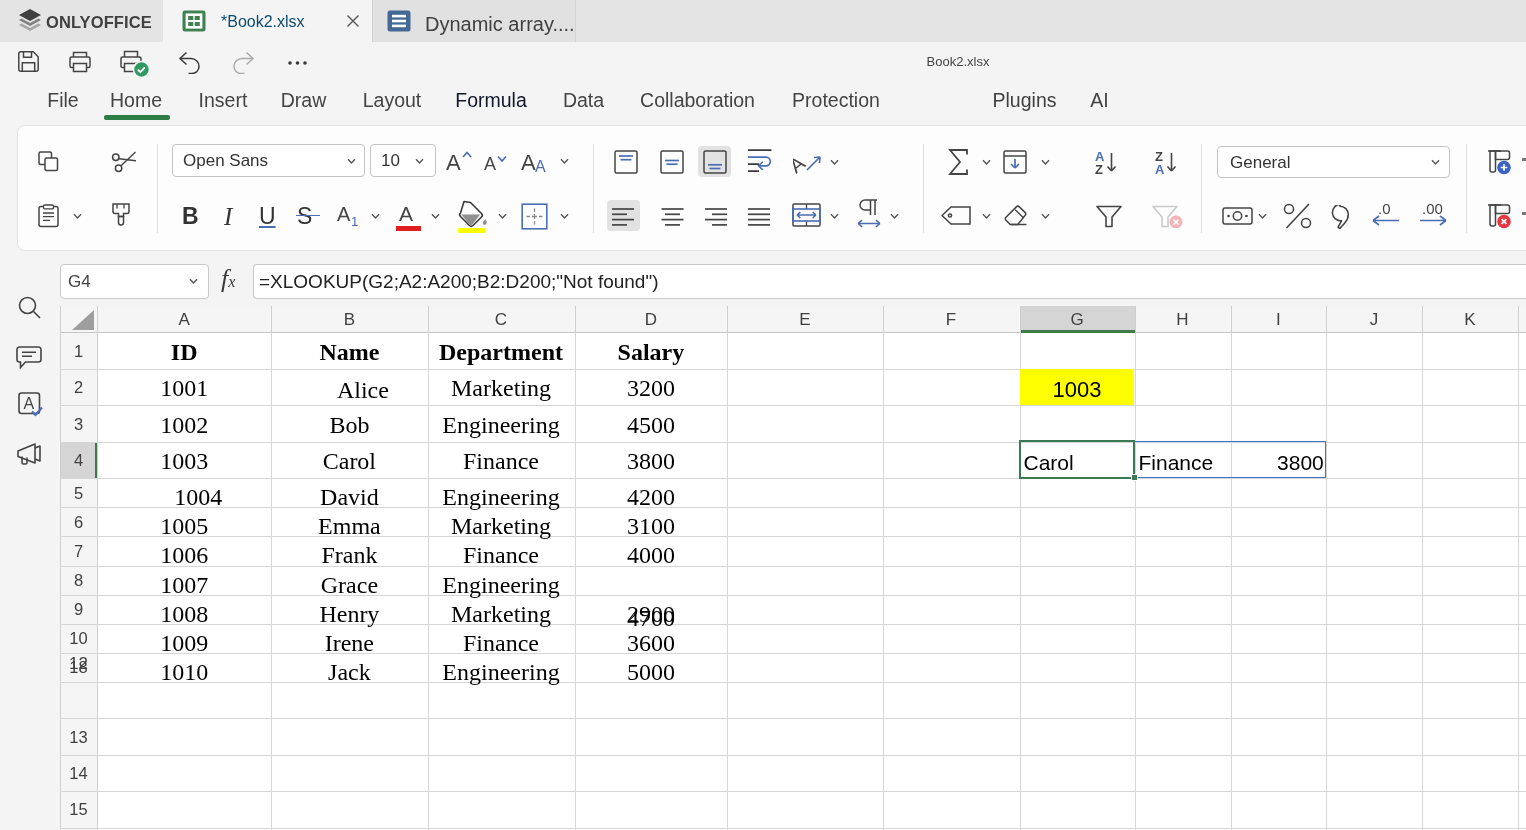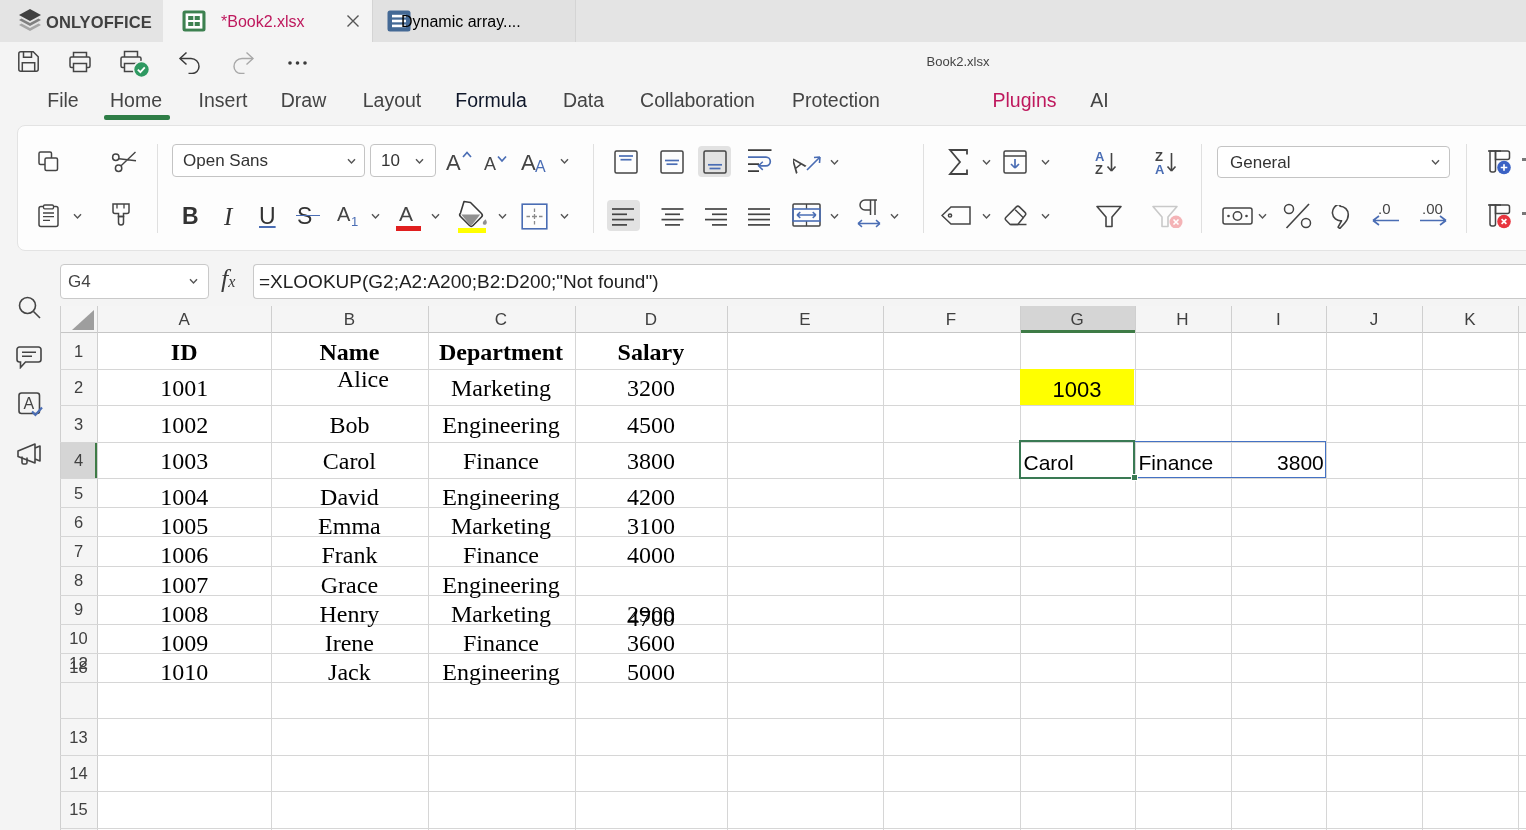--- a/index.html
+++ b/index.html
@@ -16,32 +16,32 @@
 <div class="a" style="left:46px;top:13px;font-size:16.5px;font-weight:bold;color:#404040;letter-spacing:0.1px;">ONLYOFFICE</div>
 <div class="a" style="left:163px;top:0;width:209px;height:42px;background:#f4f4f4;"></div>
 <svg class="a" style="left:182px;top:9px;" width="24" height="24" viewBox="0 0 24 24">
 <rect x="0.5" y="1.5" width="23" height="21" rx="2.5" fill="#3d8150"></rect>
 <rect x="3.6" y="4.4" width="16.8" height="15.2" fill="#fff"></rect>
 <rect x="6.2" y="7" width="5.1" height="4" fill="#3d8150"></rect>
     <rect x="12.7" y="7" width="5.1" height="4" fill="#3d8150"></rect>
 <rect x="6.2" y="13" width="5.1" height="4" fill="#3d8150"></rect>
     <rect x="12.7" y="13" width="5.1" height="4" fill="#3d8150"></rect>
 </svg>
-<div class="a" style="left:221px;top:13px;font-size:16px;color:#be185d;">*Book2.xlsx</div>
+<div class="a" style="left:221px;top:13px;font-size:16px;color:#0c4a6e;">*Book2.xlsx</div>
 <svg class="a" style="left:346px;top:14px;" width="14" height="14" viewBox="0 0 14 14">
 <path d="M1.5 1.5 L12.5 12.5 M12.5 1.5 L1.5 12.5" stroke="#555" stroke-width="1.4"></path>
   </svg>
 <div class="a" style="left:372px;top:0;width:204px;height:42px;background:#e1e1e1;border-left:1px solid #d4d4d4;border-right:1px solid #d4d4d4;"></div>
 <svg class="a" style="left:387px;top:9px;" width="24" height="24" viewBox="0 0 24 24">
 <rect x="0.5" y="1.5" width="23" height="21" rx="2.5" fill="#446995"></rect>
 <rect x="5" y="5.8" width="14" height="2.6" fill="#fff"></rect>
 <rect x="5" y="10.7" width="14" height="2.6" fill="#fff"></rect>
 <rect x="5" y="15.6" width="14" height="2.6" fill="#fff"></rect>
 </svg>
-<div class="a" style="left:401px;top:13px;font-size:16px;color:#000000;">Dynamic array....</div>
+<div class="a" style="left:425px;top:13px;font-size:20px;color:#404040;">Dynamic array....</div>
 <svg class="a" style="left:16px;top:49px;" width="25" height="25" viewBox="0 0 25 25">
 <path d="M2.8 4.8 a2 2 0 0 1 2-2 h12.4 l5 5 v12.4 a2 2 0 0 1-2 2 h-15.4 a2 2 0 0 1-2-2 z" fill="none" stroke="#444444" stroke-width="1.5"></path>
 <path d="M7.5 2.8 v5.4 h8 v-5.4" fill="none" stroke="#444444" stroke-width="1.5"></path>
 <path d="M6.3 22 v-8.3 h12.4 v8.3" fill="none" stroke="#444444" stroke-width="1.5"></path>
 </svg>
 <svg class="a" style="left:68px;top:50px;" width="24" height="24" viewBox="0 0 24 24">
 <path d="M5.5 7 v-4.5 h13 v4.5" fill="none" stroke="#444444" stroke-width="1.5"></path>
 <rect x="2" y="7" width="20" height="10.5" rx="1.5" fill="none" stroke="#444444" stroke-width="1.5"></rect>
 <rect x="5.5" y="13.5" width="13" height="8" fill="#f4f4f4" stroke="#444444" stroke-width="1.5"></rect>
 </svg>
@@ -69,21 +69,21 @@
 <div class="a" style="left:63.0px;top:89px;transform:translateX(-50%);font-size:19.5px;color:#444;">File</div>
 <div class="a" style="left:136.0px;top:89px;transform:translateX(-50%);font-size:19.5px;color:#444;">Home</div>
 <div class="a" style="left:223.0px;top:89px;transform:translateX(-50%);font-size:19.5px;color:#444;">Insert</div>
 <div class="a" style="left:303.5px;top:89px;transform:translateX(-50%);font-size:19.5px;color:#444;">Draw</div>
 <div class="a" style="left:392.0px;top:89px;transform:translateX(-50%);font-size:19.5px;color:#444;">Layout</div>
 <div class="a" style="left:491.0px;top:89px;transform:translateX(-50%);font-size:19.5px;color:#0f172a;">Formula</div>
 <div class="a" style="left:583.5px;top:89px;transform:translateX(-50%);font-size:19.5px;color:#444;">Data</div>
 <div class="a" style="left:697.5px;top:89px;transform:translateX(-50%);font-size:19.5px;color:#444;">Collaboration</div>
 <div class="a" style="left:836.0px;top:89px;transform:translateX(-50%);font-size:19.5px;color:#444;">Protection</div>
 <div class="a" style="left:936.5px;top:89px;transform:translateX(-50%);font-size:19.5px;color:#444;margin-top:40px;">View</div>
-<div class="a" style="left:1024.5px;top:89px;transform:translateX(-50%);font-size:19.5px;color:#be185d;">Plugins</div>
+<div class="a" style="left:1024.5px;top:89px;transform:translateX(-50%);font-size:19.5px;color:#404040;">Plugins</div>
 <div class="a" style="left:1099.5px;top:89px;transform:translateX(-50%);font-size:19.5px;color:#444;">AI</div>
 <div class="a" style="left:104px;top:115px;width:66px;height:4.5px;border-radius:2px;background:#2e7d46;"></div>
 <div class="a" style="left:17px;top:125px;width:1519px;height:126px;background:#fdfdfd;border:1px solid #e3e3e3;border-radius:8px;"></div>
 <div class="a" style="left:157.0px;top:144px;width:1px;height:89px;background:#e0e0e0;"></div>
 <div class="a" style="left:592.5px;top:144px;width:1px;height:89px;background:#e0e0e0;"></div>
 <div class="a" style="left:922.5px;top:144px;width:1px;height:89px;background:#e0e0e0;"></div>
 <div class="a" style="left:1201.0px;top:144px;width:1px;height:89px;background:#e0e0e0;"></div>
 <div class="a" style="left:1466.0px;top:144px;width:1px;height:89px;background:#e0e0e0;"></div>
 <div class="a" style="left:698px;top:146px;width:33px;height:31px;background:#e2e2e2;border-radius:4px;"></div>
 <div class="a" style="left:607px;top:200px;width:33px;height:31px;background:#e2e2e2;border-radius:4px;"></div>
@@ -429,32 +429,32 @@
 <div class="a" style="left:60px;top:718.2px;width:1466px;height:1px;background:#d6d6d6;"></div>
 <div class="a" style="left:60px;top:754.7px;width:1466px;height:1px;background:#d6d6d6;"></div>
 <div class="a" style="left:60px;top:791.1px;width:1466px;height:1px;background:#d6d6d6;"></div>
 <div class="a" style="left:60px;top:827.6px;width:1466px;height:1px;background:#d6d6d6;"></div>
 <div class="a" style="left:1020.0px;top:369.4px;width:114.0px;height:35.4px;background:#ffff00;"></div>
 <div class="cell" style="left:97.0px;top:332.5px;width:174.3px;height:36.4px;font-weight:bold;padding-bottom:5px;">ID</div>
 <div class="cell" style="left:271.3px;top:332.5px;width:156.2px;height:36.4px;font-weight:bold;padding-bottom:5px;">Name</div>
 <div class="cell" style="left:427.5px;top:332.5px;width:147.0px;height:36.4px;font-weight:bold;padding-bottom:5px;">Department</div>
 <div class="cell" style="left:574.5px;top:332.5px;width:152.8px;height:36.4px;font-weight:bold;padding-bottom:5px;">Salary</div>
 <div class="cell" style="left:97.0px;top:368.9px;width:174.3px;height:36.4px;padding-bottom:5px;">1001</div>
-<div class="cell" style="left:271.3px;top:360px;width:156.2px;height:36.4px;padding-bottom:5px;padding-left:27px;">Alice</div>
+<div class="cell" style="left:271.3px;top:371px;width:156.2px;height:36.4px;padding-bottom:5px;padding-left:27px;">Alice</div>
 <div class="cell" style="left:427.5px;top:368.9px;width:147.0px;height:36.4px;padding-bottom:5px;">Marketing</div>
 <div class="cell" style="left:574.5px;top:368.9px;width:152.8px;height:36.4px;padding-bottom:5px;">3200</div>
 <div class="cell" style="left:97.0px;top:405.4px;width:174.3px;height:36.4px;padding-bottom:5px;">1002</div>
 <div class="cell" style="left:271.3px;top:405.4px;width:156.2px;height:36.4px;padding-bottom:5px;">Bob</div>
 <div class="cell" style="left:427.5px;top:405.4px;width:147.0px;height:36.4px;padding-bottom:5px;">Engineering</div>
 <div class="cell" style="left:574.5px;top:405.4px;width:152.8px;height:36.4px;padding-bottom:5px;">4500</div>
 <div class="cell" style="left:97.0px;top:441.8px;width:174.3px;height:36.4px;padding-bottom:5px;">1003</div>
 <div class="cell" style="left:271.3px;top:441.8px;width:156.2px;height:36.4px;padding-bottom:5px;">Carol</div>
 <div class="cell" style="left:427.5px;top:441.8px;width:147.0px;height:36.4px;padding-bottom:5px;">Finance</div>
 <div class="cell" style="left:574.5px;top:441.8px;width:152.8px;height:36.4px;padding-bottom:5px;">3800</div>
-<div class="cell" style="left:97.0px;top:478.3px;width:174.3px;height:29.1px;padding-bottom:0;transform:translateY(2px);">1004</div>
+<div class="cell" style="left:111px;top:478.3px;width:174.3px;height:29.1px;padding-bottom:0;transform:translateY(2px);">1004</div>
 <div class="cell" style="left:271.3px;top:478.3px;width:156.2px;height:29.1px;padding-bottom:0;transform:translateY(2px);">David</div>
 <div class="cell" style="left:427.5px;top:478.3px;width:147.0px;height:29.1px;padding-bottom:0;transform:translateY(2px);">Engineering</div>
 <div class="cell" style="left:574.5px;top:478.3px;width:152.8px;height:29.1px;padding-bottom:0;transform:translateY(2px);">4200</div>
 <div class="cell" style="left:97.0px;top:507.4px;width:174.3px;height:29.1px;padding-bottom:0;transform:translateY(2px);">1005</div>
 <div class="cell" style="left:271.3px;top:507.4px;width:156.2px;height:29.1px;padding-bottom:0;transform:translateY(2px);">Emma</div>
 <div class="cell" style="left:427.5px;top:507.4px;width:147.0px;height:29.1px;padding-bottom:0;transform:translateY(2px);">Marketing</div>
 <div class="cell" style="left:574.5px;top:507.4px;width:152.8px;height:29.1px;padding-bottom:0;transform:translateY(2px);">3100</div>
 <div class="cell" style="left:97.0px;top:536.4px;width:174.3px;height:29.1px;padding-bottom:0;transform:translateY(2px);">1006</div>
 <div class="cell" style="left:271.3px;top:536.4px;width:156.2px;height:29.1px;padding-bottom:0;transform:translateY(2px);">Frank</div>
 <div class="cell" style="left:427.5px;top:536.4px;width:147.0px;height:29.1px;padding-bottom:0;transform:translateY(2px);">Finance</div>

